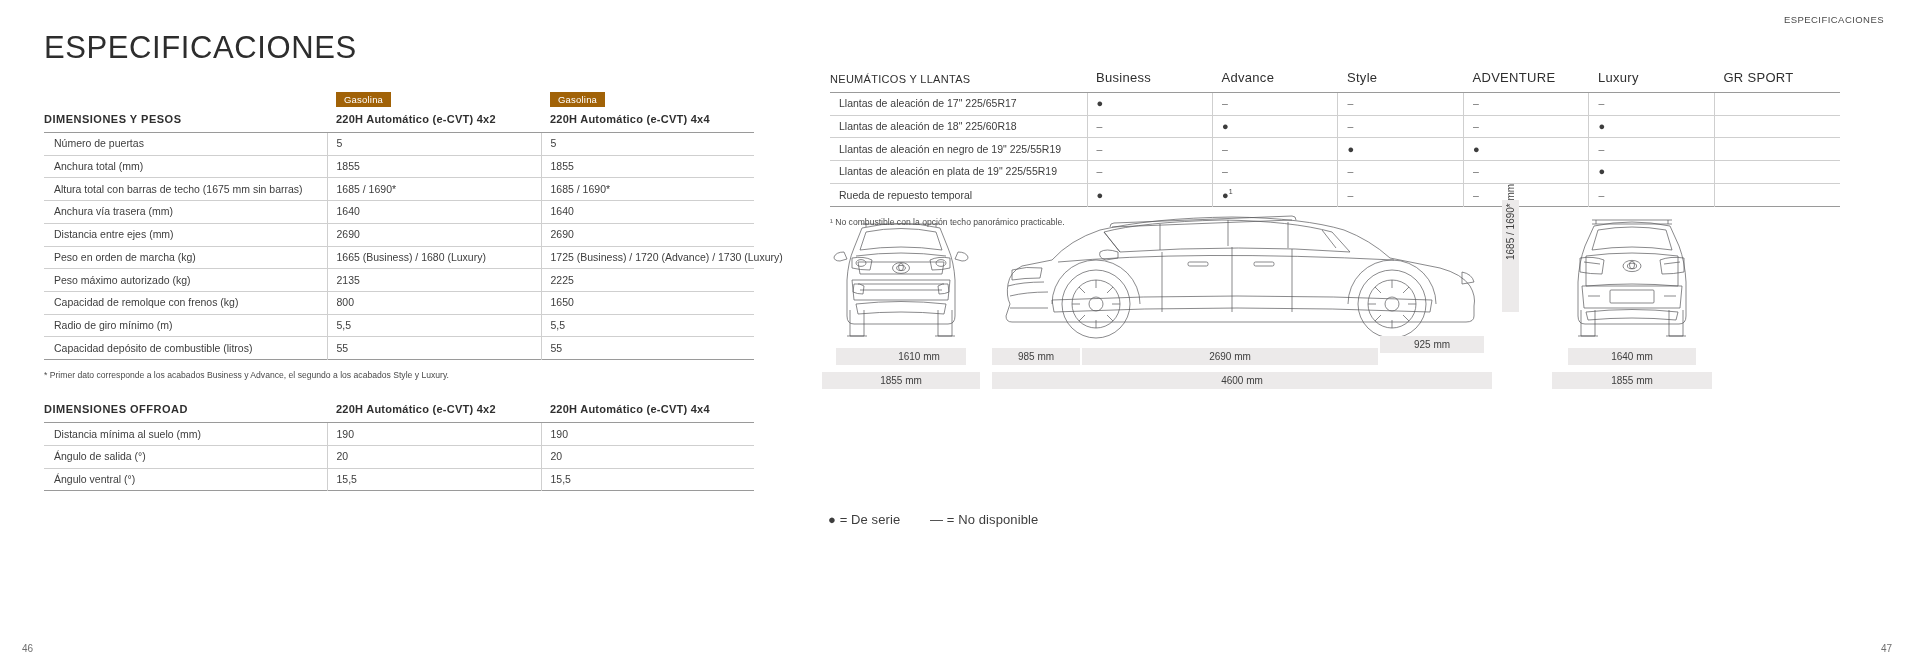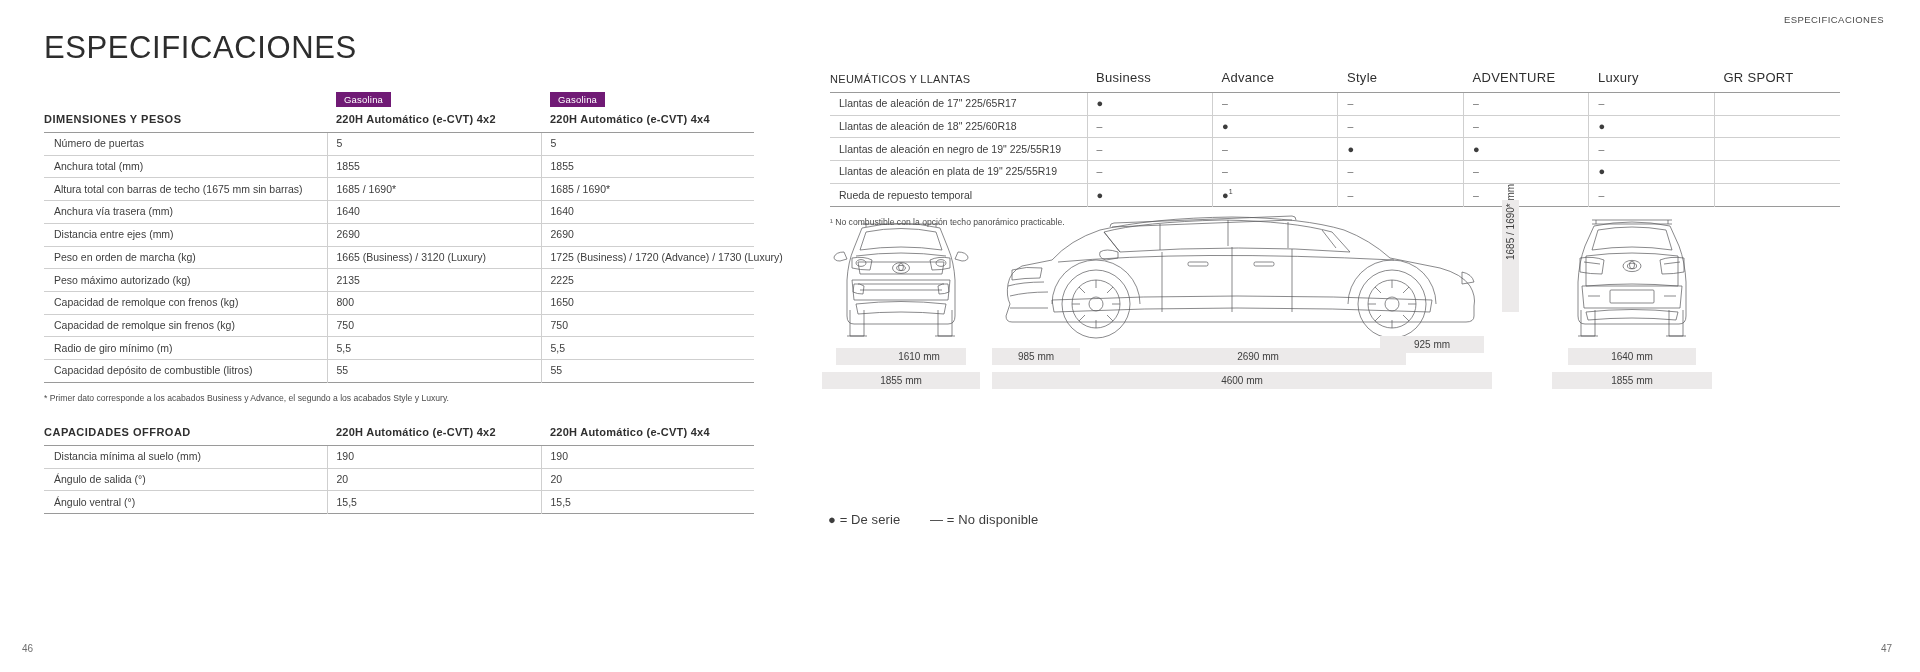--- a/index.html
+++ b/index.html
@@ -35,21 +35,21 @@
 
   .spec-table thead th {
     text-align: left; vertical-align: bottom;
     padding: 0 0 7px 0; font-weight: 700; font-size: 11px;
     color: #2f2f2f; letter-spacing: .25px;
   }
   .spec-table thead th.col-head { padding-left: 9px; font-weight: 700; }
   .spec-table thead th.section-head { letter-spacing: .5px; }
 
   .badge {
-    display: inline-block; background: #701a75; color: #ffffff;
+    display: inline-block; background: #a16207; color: #ffffff;
     font-size: 9.5px; font-weight: 400; letter-spacing: .2px;
     padding: 2.5px 8px 3px 8px; margin-bottom: 6px; line-height: 1;
   }
   .badge-slot { min-height: 19px; }
 
   .spec-table tbody tr { border-top: 1px solid #cfcfcf; }
   .spec-table tbody tr:last-child { border-bottom: 1px solid #9a9a9a; }
   .spec-table thead tr.head-row th { border-bottom: 1px solid #9a9a9a; }
   .spec-table tbody td {
     font-size: 10.5px; color: #3d3d3d; padding: 4.3px 0 4.3px 9px;
@@ -162,37 +162,32 @@
             <td class="v1">1640</td>
             <td class="v2">1640</td>
           </tr>
         <tr>
             <td class="label">Distancia entre ejes (mm)</td>
             <td class="v1">2690</td>
             <td class="v2">2690</td>
           </tr>
         <tr>
             <td class="label">Peso en orden de marcha (kg)</td>
-            <td class="v1">1665 (Business) / 3120 (Luxury)</td>
+            <td class="v1">1665 (Business) / 1680 (Luxury)</td>
             <td class="v2">1725 (Business) / 1720 (Advance) / 1730 (Luxury)</td>
           </tr>
         <tr>
             <td class="label">Peso máximo autorizado (kg)</td>
             <td class="v1">2135</td>
             <td class="v2">2225</td>
           </tr>
         <tr>
             <td class="label">Capacidad de remolque con frenos (kg)</td>
             <td class="v1">800</td>
             <td class="v2">1650</td>
-          </tr>
-        <tr>
-            <td class="label">Capacidad de remolque sin frenos (kg)</td>
-            <td class="v1">750</td>
-            <td class="v2">750</td>
           </tr>
         <tr>
             <td class="label">Radio de giro mínimo (m)</td>
             <td class="v1">5,5</td>
             <td class="v2">5,5</td>
           </tr>
         <tr>
             <td class="label">Capacidad depósito de combustible (litros)</td>
             <td class="v1">55</td>
             <td class="v2">55</td>
@@ -204,21 +199,21 @@
 
     <div class="sub-section">
       <table class="spec-table">
         <colgroup>
             <col class="c-label">
             <col class="c-v1">
             <col class="c-v2">
           </colgroup>
         <thead>
           <tr class="head-row">
-            <th class="section-head">CAPACIDADES OFFROAD</th>
+            <th class="section-head">DIMENSIONES OFFROAD</th>
             <th class="col-head">220H Automático (e-CVT) 4x2</th>
             <th class="col-head">220H Automático (e-CVT) 4x4</th>
           </tr>
         </thead>
         <tbody>
           <tr>
               <td class="label">Distancia mínima al suelo (mm)</td>
               <td class="v1">190</td>
               <td class="v2">190</td>
             </tr>
@@ -402,21 +397,21 @@
                    M87 87 L93 93 M115 115 L121 121 M121 87 L115 93 M93 115 L87 121"></path>
 
           <circle cx="400" cy="104" r="34"></circle>
           <circle cx="400" cy="104" r="24"></circle>
           <circle cx="400" cy="104" r="7"></circle>
           <path d="M400 80 L400 88 M400 120 L400 128 M376 104 L384 104 M416 104 L424 104
                    M383 87 L389 93 M411 115 L417 121 M417 87 L411 93 M389 115 L383 121"></path>
         </g>
       </svg>
       <div class="dim-bar" style="left:0px; top:148px; width:88px;">985 mm</div>
-      <div class="dim-bar" style="left:90px; top:148px; width:296px;margin-left:28px;">2690 mm</div>
+      <div class="dim-bar" style="left:90px; top:148px; width:296px;">2690 mm</div>
       <div class="dim-bar" style="left:388px; top:136px; width:104px;">925 mm</div>
       <div class="dim-bar" style="left:0px; top:172px; width:500px;">4600 mm</div>
     </div>
 
     <div class="dim-vert" style="left:680px; top:0px; height:112px;">
       <span style="position:relative; top:46px;">1685 / 1690* mm</span>
     </div>
 
     <div style="position:absolute; left:730px; top:0px; width:160px;">
       <svg width="160" height="150" viewBox="0 0 160 150">

